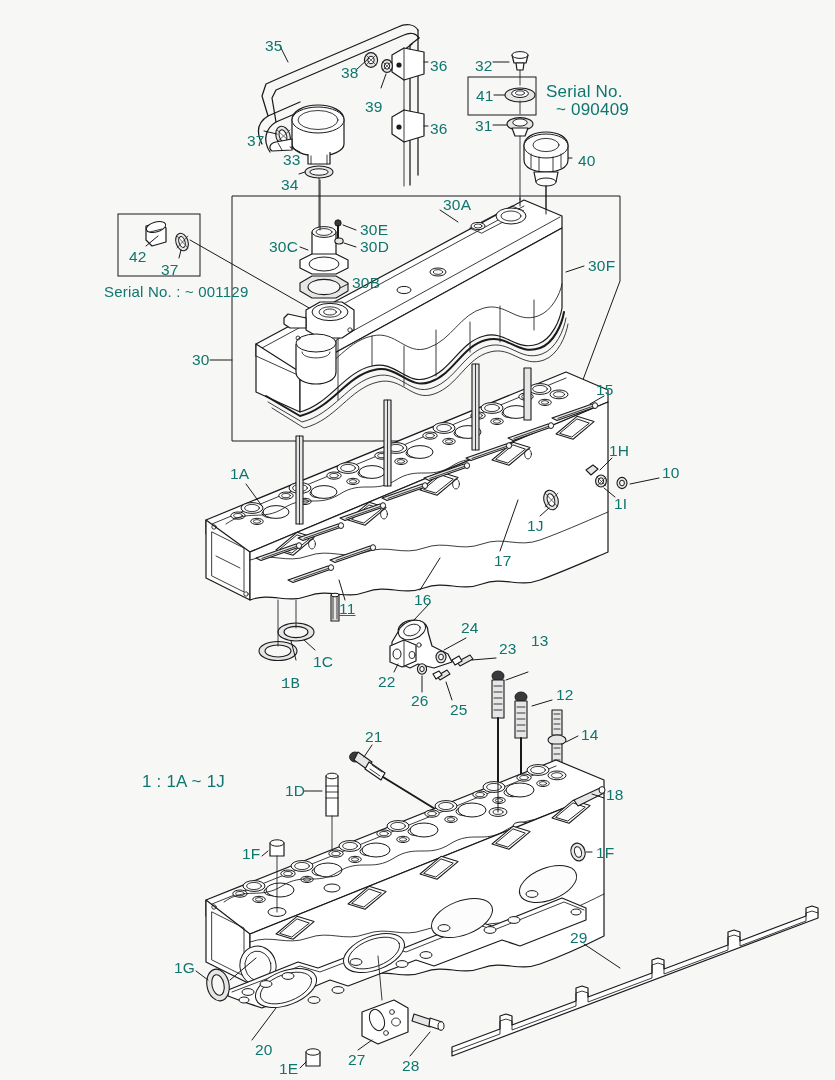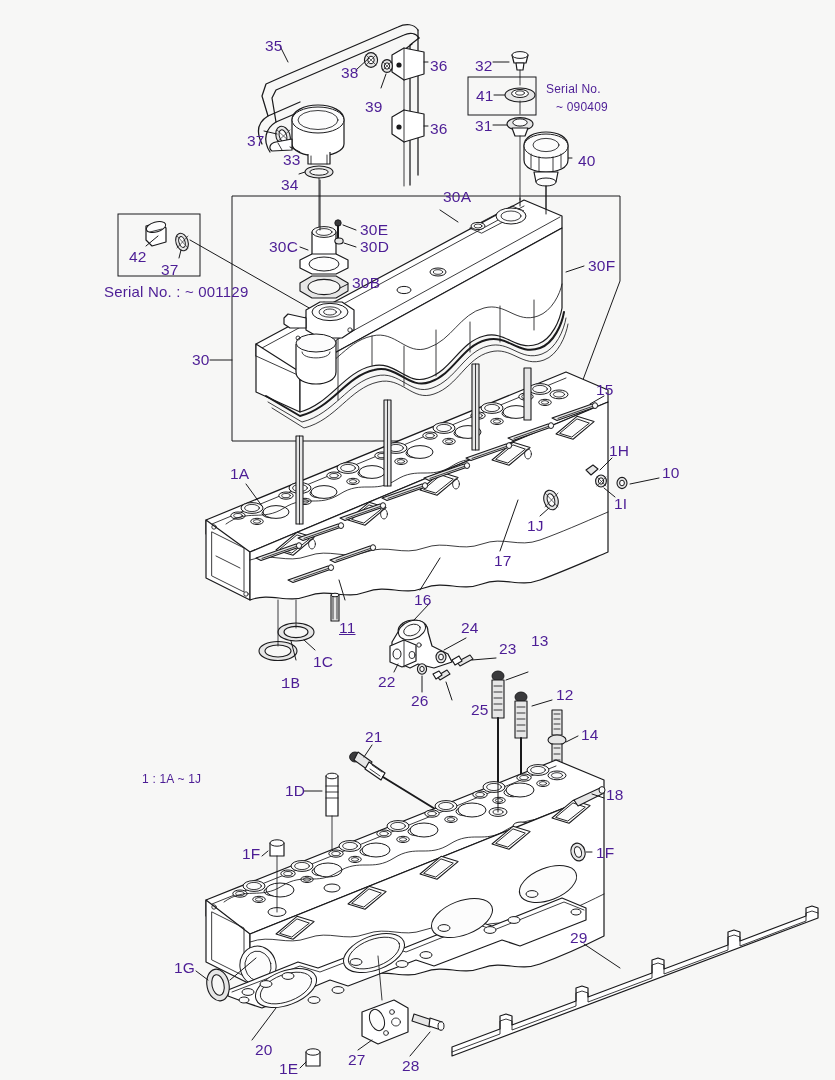--- a/index.html
+++ b/index.html
@@ -2,23 +2,23 @@
 <html><head>
 <meta charset="utf-8">
 <title>Cylinder Head Parts Diagram</title>
 <style>
   html,body{margin:0;padding:0;background:#f7f7f6;}
   body{width:835px;height:1080px;overflow:hidden;
        font-family:"Liberation Sans","DejaVu Sans",sans-serif;}
   #sheet{position:relative;width:835px;height:1080px;background:#f7f7f6;}
   #art{position:absolute;left:0;top:0;width:835px;height:1080px;}
   .lbl{position:absolute;font-family:"Liberation Sans","DejaVu Sans",sans-serif;
-       font-size:15.5px;color:#4c1d95;white-space:nowrap;letter-spacing:.2px;}
+       font-size:15.5px;color:#0f766e;white-space:nowrap;letter-spacing:.2px;}
   .lbl.note{font-size:15px;}
-  .lbl.note2{font-size:12px;}
+  .lbl.note2{font-size:17px;}
 </style>
 </head>
 <body>
 
 <div id="sheet">
 
   <svg id="art" viewBox="0 0 835 1080" xmlns="http://www.w3.org/2000/svg">
     <defs>
       <style>
         .s{fill:none;stroke:#1a1a1c;stroke-width:1.25;stroke-linecap:round;stroke-linejoin:round;}
@@ -610,47 +610,47 @@
   <div class="lbl" style="left:430px;top:57px;">36</div>
   <div class="lbl" style="left:365px;top:82px;margin-top:16px;">39</div>
   <div class="lbl" style="left:475px;top:57px;">32</div>
   <div class="lbl" style="left:476px;top:87px;">41</div>
   <div class="lbl" style="left:475px;top:117px;">31</div>
   <div class="lbl" style="left:430px;top:120px;">36</div>
   <div class="lbl" style="left:247px;top:132px;">37</div>
   <div class="lbl" style="left:283px;top:151px;">33</div>
   <div class="lbl" style="left:578px;top:152px;">40</div>
   <div class="lbl" style="left:281px;top:176px;">34</div>
-  <div class="lbl" style="left:443px;top:188px;">30A</div>
+  <div class="lbl" style="left:443px;top:196px;">30A</div>
   <div class="lbl" style="left:360px;top:221px;">30E</div>
   <div class="lbl" style="left:269px;top:238px;">30C</div>
   <div class="lbl" style="left:360px;top:238px;">30D</div>
   <div class="lbl" style="left:129px;top:248px;">42</div>
   <div class="lbl" style="left:161px;top:261px;">37</div>
   <div class="lbl" style="left:588px;top:257px;">30F</div>
   <div class="lbl" style="left:352px;top:274px;">30B</div>
   <div class="lbl" style="left:192px;top:351px;">30</div>
   <div class="lbl" style="left:596px;top:381px;">15</div>
   <div class="lbl" style="left:609px;top:442px;">1H</div>
   <div class="lbl" style="left:662px;top:464px;">10</div>
   <div class="lbl" style="left:230px;top:465px;">1A</div>
   <div class="lbl" style="left:614px;top:495px;">1I</div>
   <div class="lbl" style="left:527px;top:517px;">1J</div>
   <div class="lbl" style="left:494px;top:552px;">17</div>
   <div class="lbl" style="left:414px;top:591px;">16</div>
-  <div class="lbl" style="left:339px;top:619px;text-decoration:underline;">11</div>
+  <div class="lbl" style="left:339px;top:600px;text-decoration:underline;">11</div>
   <div class="lbl" style="left:461px;top:619px;">24</div>
   <div class="lbl" style="left:499px;top:640px;">23</div>
   <div class="lbl" style="left:531px;top:632px;">13</div>
   <div class="lbl" style="left:313px;top:653px;">1C</div>
   <div class="lbl" style="left:378px;top:673px;">22</div>
   <div class="lbl" style="left:556px;top:686px;">12</div>
   <div class="lbl" style="left:281px;top:675px;font-family:Liberation Mono, monospace;">1B</div>
   <div class="lbl" style="left:411px;top:692px;">26</div>
-  <div class="lbl" style="left:450px;top:701px;margin-left:21px;">25</div>
+  <div class="lbl" style="left:450px;top:701px;">25</div>
   <div class="lbl" style="left:581px;top:726px;">14</div>
   <div class="lbl" style="left:365px;top:728px;">21</div>
   <div class="lbl" style="left:285px;top:782px;">1D</div>
   <div class="lbl" style="left:606px;top:786px;">18</div>
   <div class="lbl" style="left:242px;top:845px;">1F</div>
   <div class="lbl" style="left:596px;top:844px;">1F</div>
   <div class="lbl" style="left:570px;top:929px;">29</div>
   <div class="lbl" style="left:174px;top:959px;">1G</div>
   <div class="lbl" style="left:255px;top:1041px;">20</div>
   <div class="lbl" style="left:279px;top:1060px;">1E</div>

